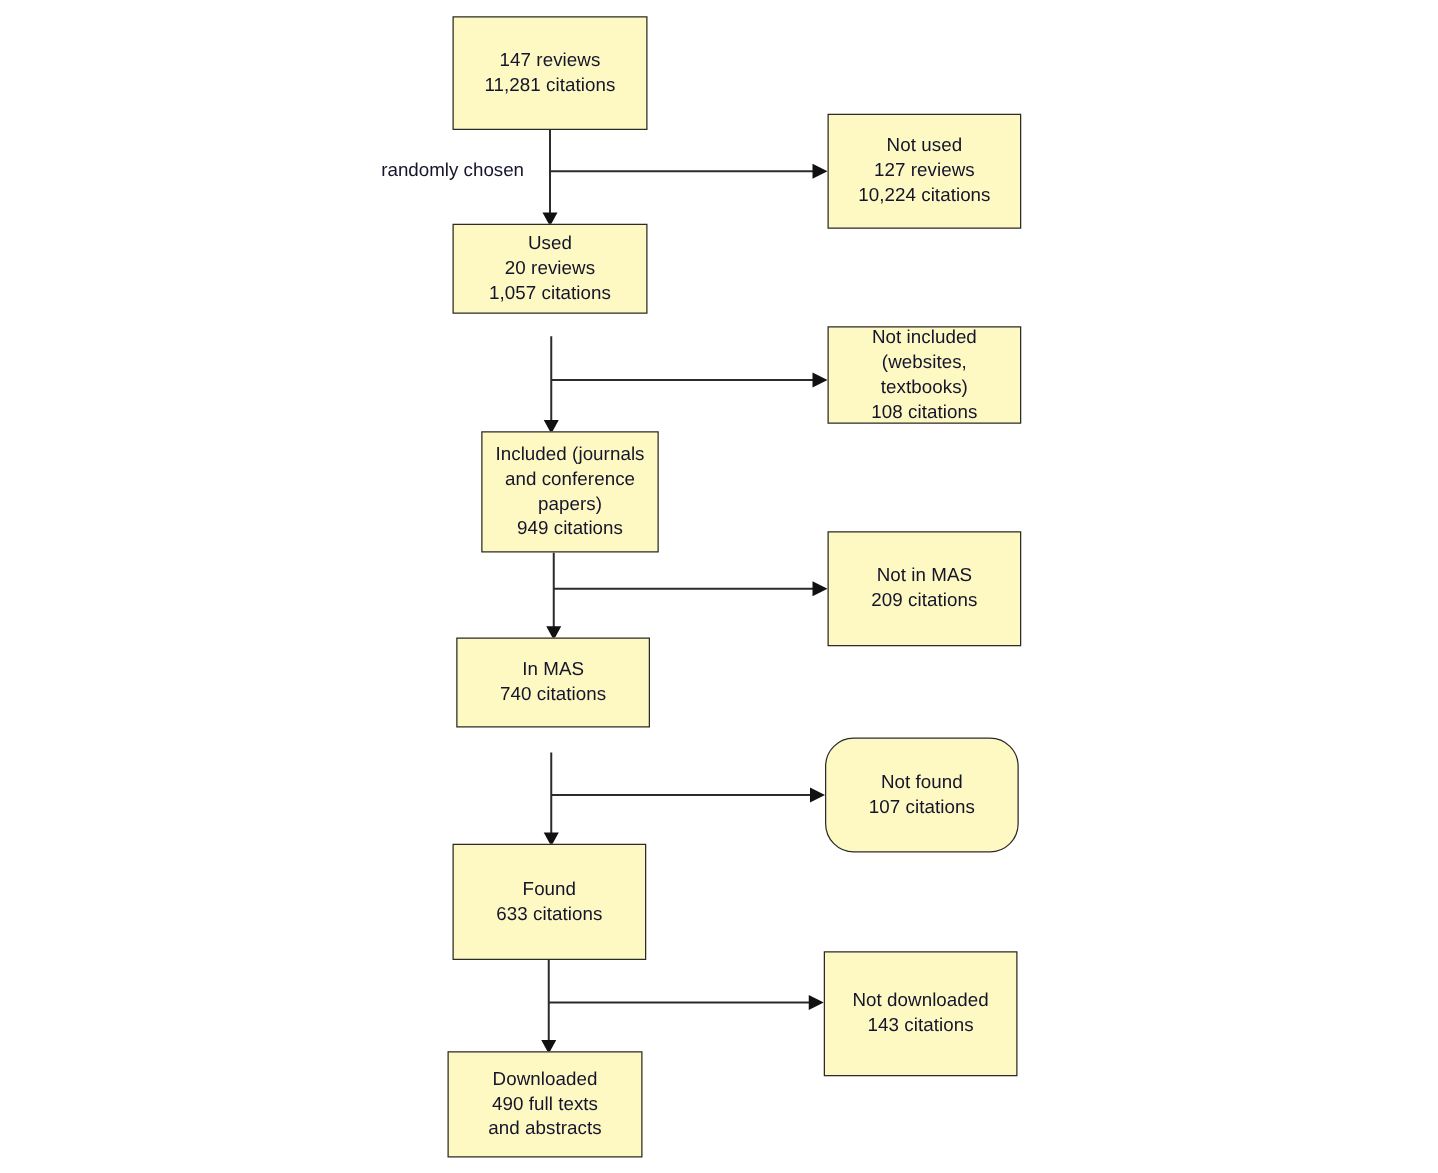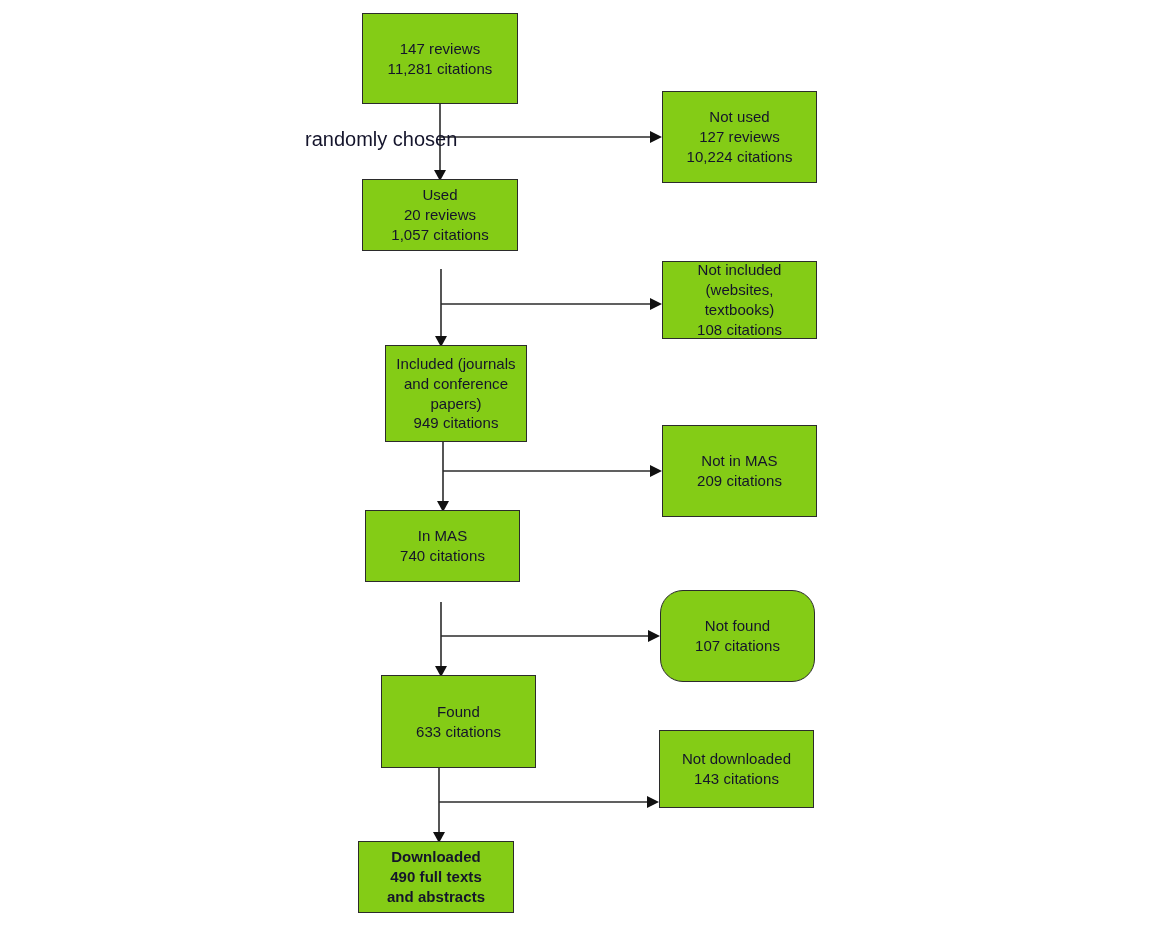--- a/index.html
+++ b/index.html
@@ -14,41 +14,41 @@
     position: relative;
     width: 1150px;
     height: 938px;
     background: #ffffff;
     overflow: hidden;
   }
   .node {
     position: absolute;
     box-sizing: border-box;
     border: 1.4px solid #2b2b2b;
-    background: #84cc16;
+    background: #fef9c3;
     display: flex;
     align-items: center;
     justify-content: center;
     text-align: center;
   }
   .node .lines {
     display: block;
     line-height: 1.32;
     font-size: 15px;
     color: #14142b;
     letter-spacing: 0.05px;
     padding: 0 4px;
   }
   .node .lines span {
     display: block;
     white-space: nowrap;
   }
   .edge-label {
     position: absolute;
-    font-size: 20px;
+    font-size: 15px;
     color: #14142b;
     white-space: nowrap;
   }
   svg.connectors {
     position: absolute;
     left: 0;
     top: 0;
     width: 1150px;
     height: 938px;
     pointer-events: none;
@@ -173,35 +173,35 @@
     </div>
   </div>
 
   <div class="node" style="left:660px; top:590px; width:155px; height:92px;border-radius:23px;">
     <div class="lines">
       <span>Not found</span>
       <span>107 citations</span>
     </div>
   </div>
 
-  <div class="node" style="left:362px; top:675px; width:155px; height:93px;margin-left:19px;">
+  <div class="node" style="left:362px; top:675px; width:155px; height:93px;">
     <div class="lines">
       <span>Found</span>
       <span>633 citations</span>
     </div>
   </div>
 
-  <div class="node" style="left:659px; top:730px; width:155px; height:78px;">
+  <div class="node" style="left:659px; top:761px; width:155px; height:100px;">
     <div class="lines">
       <span>Not downloaded</span>
       <span>143 citations</span>
     </div>
   </div>
 
-  <div class="node" style="left:358px; top:841px; width:156px; height:72px;font-weight:bold;">
+  <div class="node" style="left:358px; top:841px; width:156px; height:85px;">
     <div class="lines">
       <span>Downloaded</span>
       <span>490 full texts</span>
       <span>and abstracts</span>
     </div>
   </div>
 
 </div>
 
 </body></html>

